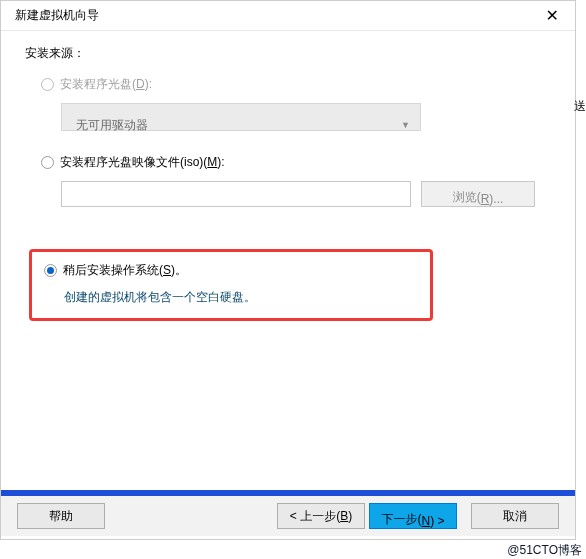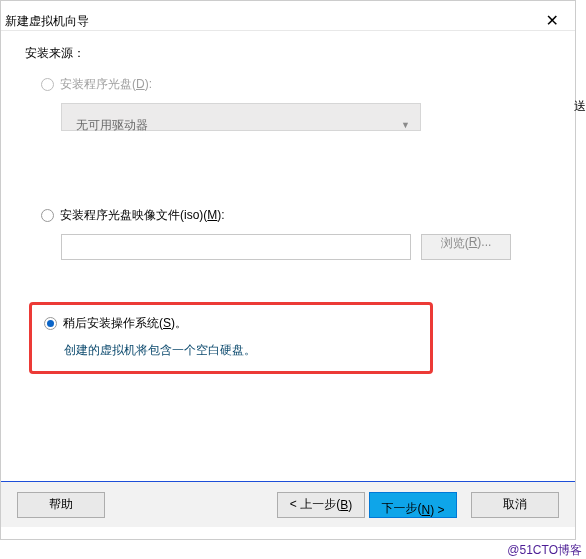--- a/index.html
+++ b/index.html
@@ -15,23 +15,23 @@
     .window {
       width: 576px;
       height: 540px;
       border: 1px solid #cccccc;
       background: #ffffff;
       position: relative;
     }
     .titlebar {
       height: 30px;
       display: flex;
-      align-items: flex-end;
+      align-items: center;
       justify-content: space-between;
-      padding: 0 8px 0 4px;
+      padding: 0 8px 0 14px;
       font-size: 12px;
       border-bottom: 1px solid #e8e8e8;
     }
     .titlebar-title { color: #000; }
     .close-btn {
       font-size: 16px;
       font-family: Arial, sans-serif;
       padding: 0 8px;
       cursor: default;
     }
@@ -53,21 +53,21 @@
     .content {
       padding: 14px 24px 10px 24px;
     }
     .source-label {
       font-size: 12px;
       margin-bottom: 14px;
       color: #000;
     }
     .option-group {
       margin-left: 16px;
-      margin-bottom: 76px;
+      margin-bottom: 23px;
     }
     .radio-row {
       display: flex;
       align-items: center;
       margin-bottom: 10px;
     }
     .radio {
       width: 13px; height: 13px;
       border: 1px solid #999;
       border-radius: 50%;
@@ -118,48 +118,48 @@
       margin-top: 6px;
       gap: 10px;
     }
     .file-input {
       width: 350px;
       height: 26px;
       border: 1px solid #c8c8c8;
       background: #fff;
     }
     .browse-btn {
-      width: 90px;
+      width: 114px;
       height: 26px;
       border: 1px solid #c8c8c8;
       background: #f0f0f0;
       color: #8a8a8a;
       font-size: 12px;
       display: flex;
-      align-items: flex-start;
+      align-items: flex-end;
       justify-content: center;
     }
     .highlight-box {
       border: 3px solid #ec3a36;
       border-radius: 4px;
       padding: 10px 12px 12px 12px;
       margin-left: 4px;
       width: 404px;
     }
     .highlight-box .radio-row { margin-bottom: 10px; }
     .hint-text {
       margin-left: 20px;
       font-size: 12px;
       color: #0c4a6e;
     }
     .button-bar {
       position: absolute;
-      bottom: 12px; left: 0; right: 0;
+      bottom: 3px; left: 0; right: 0;
       height: 46px;
-      border-top: 1px solid #1d4ed8;
+      border-top: 6px solid #1d4ed8;
       background: #f2f2f2;
       display: flex;
       align-items: center;
       padding: 0 16px;
     }
     .btn {
       height: 26px;
       min-width: 88px;
       border: 1px solid #adadad;
       background: #e9e9e9;
@@ -174,21 +174,21 @@
       border: 1px solid #0078d7;
       background: #0ea5e9;
       align-items: flex-end;
     }
     .spacer { flex: 1; }
     .watermark {
       position: absolute;
       right: 4px;
       bottom: 0px;
       font-size: 12px;
-      color: #4c1d95;
+      color: #0f172a;
       font-family: Arial, sans-serif;
     }
     .side-snippet {
       position: absolute;
       right: 0;
       top: 98px;
       font-size: 12px;
     }
   </style>
 </head>

